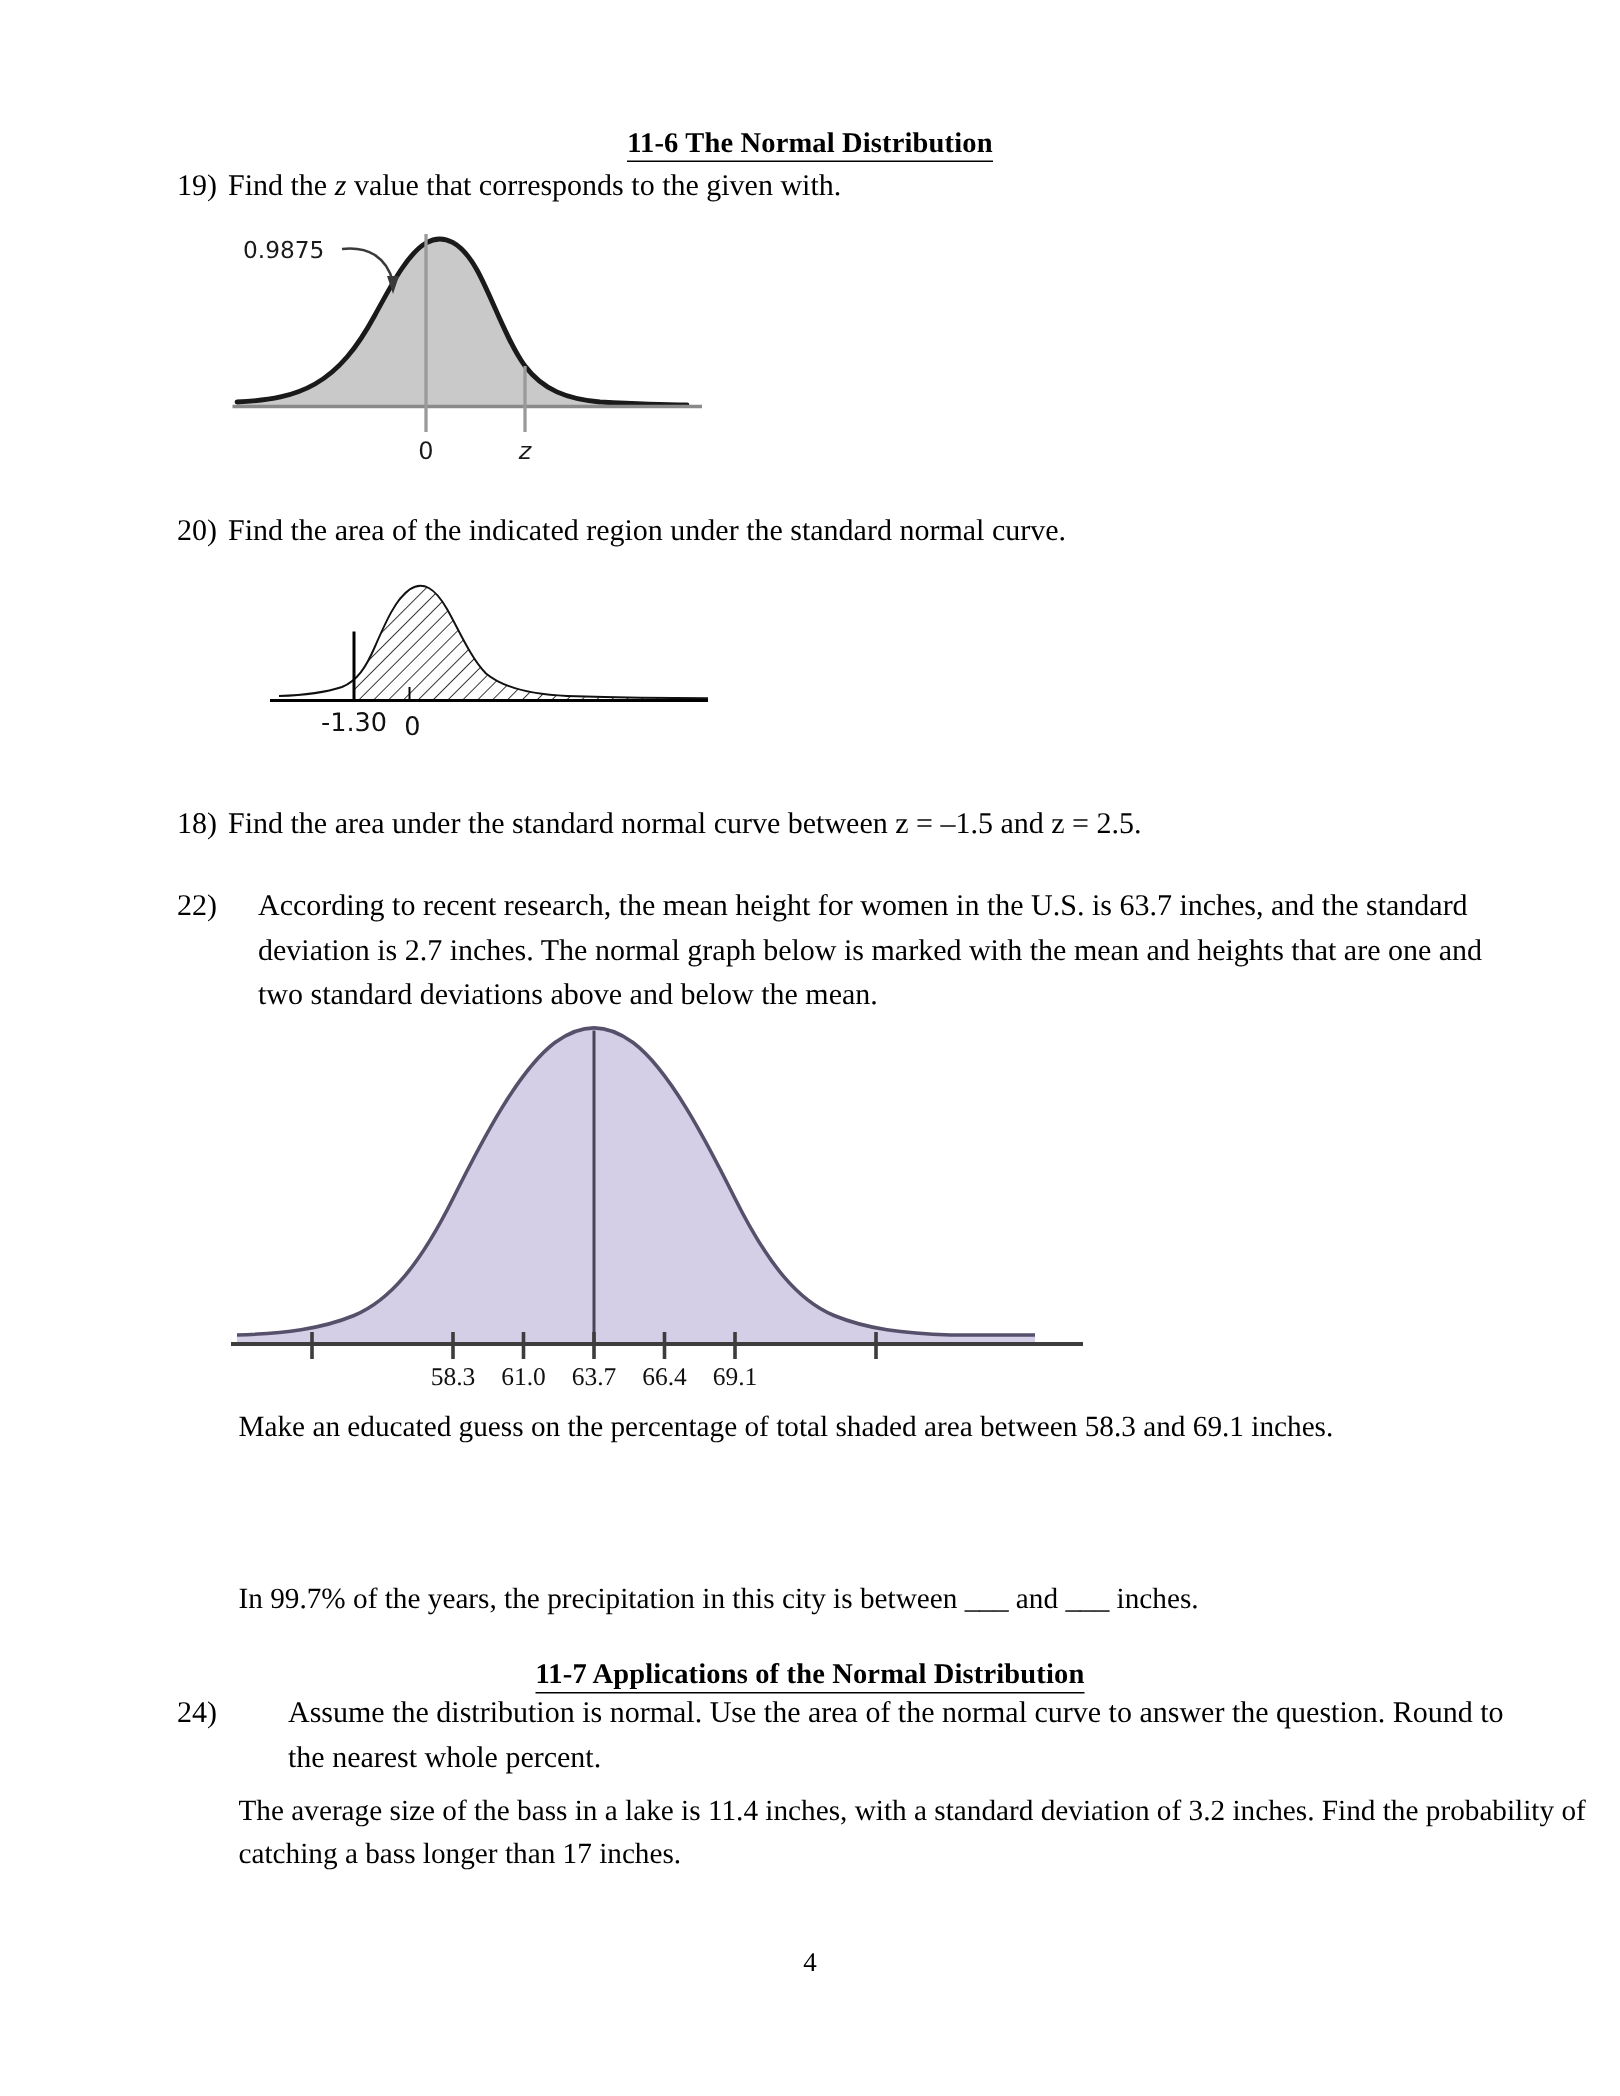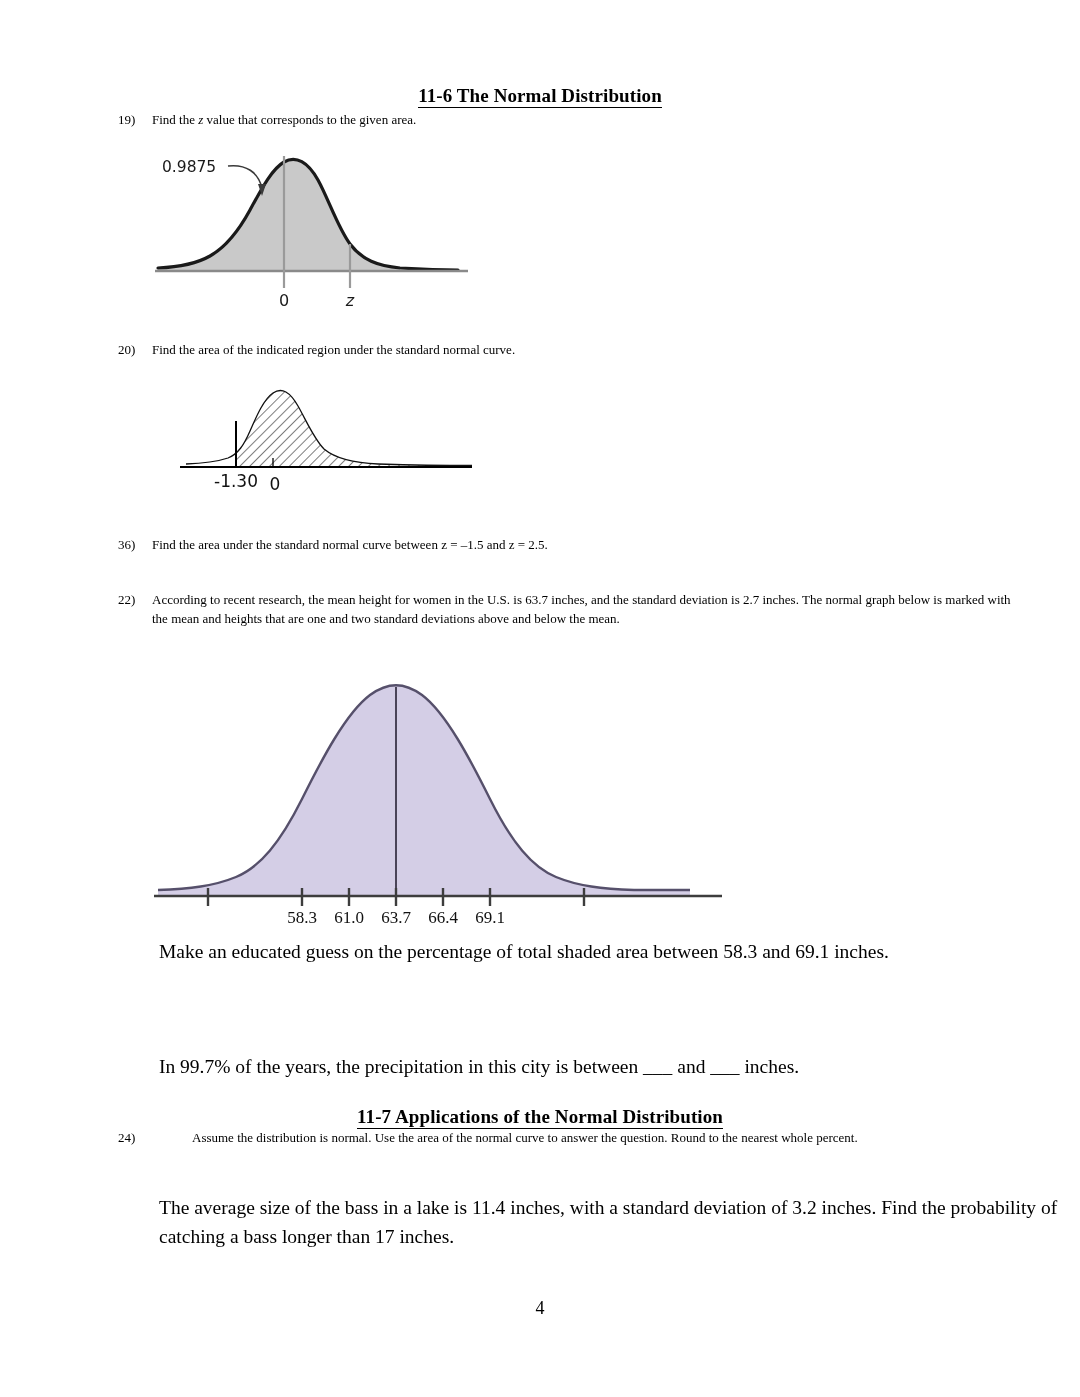--- a/index.html
+++ b/index.html
@@ -29,21 +29,21 @@
     font-size: 19px;
     letter-spacing: 0.1px;
   }
   .section-head span {
     border-bottom: 1.6px solid #000;
     padding-bottom: 1px;
   }
 
   .qblock {
     display: flex;
-    font-size: 13px;
+    font-size: 20px;
     line-height: 1.48;
   }
   .qnum {
     width: 34px;
     flex: 0 0 34px;
     text-align: left;
   }
   .qbody {
     flex: 1 1 auto;
   }
@@ -76,21 +76,21 @@
 <body>
 
 <div class="page">
 
   <div class="section-head" style="position:absolute; left:0; right:0; top:85px;">
     <span>11-6 The Normal Distribution</span>
   </div>
 
   <div class="qblock" style="position:absolute; left:118px; top:110px; width:880px;">
     <div class="qnum">19)</div>
-    <div class="qbody"><span>Find the </span><span class="italic">z</span><span> value that corresponds to the given area.</span></div>
+    <div class="qbody"><span>Find the </span><span class="italic">z</span><span> value that corresponds to the given with.</span></div>
   </div>
 
   <div class="figure" style="left:150px; top:140px;">
     <svg width="340" height="175" viewBox="0 0 340 175">
       <defs>
         <clipPath id="clipQ19">
           <rect x="0" y="0" width="250" height="132"></rect>
         </clipPath>
       </defs>
 
@@ -172,25 +172,25 @@
       <line x1="64" y1="46" x2="64" y2="92" stroke="#000000" stroke-width="2"></line>
 
       <line x1="101" y1="83" x2="101" y2="92" stroke="#000000" stroke-width="1.3"></line>
 
       <text class="fig-label-sans" x="64" y="112" font-size="17" fill="#111111" text-anchor="middle">-1.30</text>
       <text class="fig-label-sans" x="103" y="115" font-size="17" fill="#111111" text-anchor="middle">0</text>
     </svg>
   </div>
 
   <div class="qblock" style="position:absolute; left:118px; top:535px; width:880px;">
-    <div class="qnum">36)</div>
+    <div class="qnum">18)</div>
     <div class="qbody">Find the area under the standard normal curve between z = –1.5 and z = 2.5.</div>
   </div>
 
-  <div class="qblock" style="position:absolute; left:118px; top:590px; width:900px;">
+  <div class="qblock" style="position:absolute; left:118px; top:590px; width:900px;gap:20px;">
     <div class="qnum">22)</div>
     <div class="qbody">According to recent research, the mean height for women in the U.S. is 63.7 inches, and the standard deviation is 2.7 inches. The normal graph below is marked with the mean and heights that are one and two standard deviations above and below the mean.</div>
   </div>
 
   <div class="figure" style="left:150px; top:665px;">
     <svg width="580" height="260" viewBox="0 0 580 260">
       <defs>
         <clipPath id="clipQ22">
           <rect x="0" y="0" width="580" height="232"></rect>
         </clipPath>

